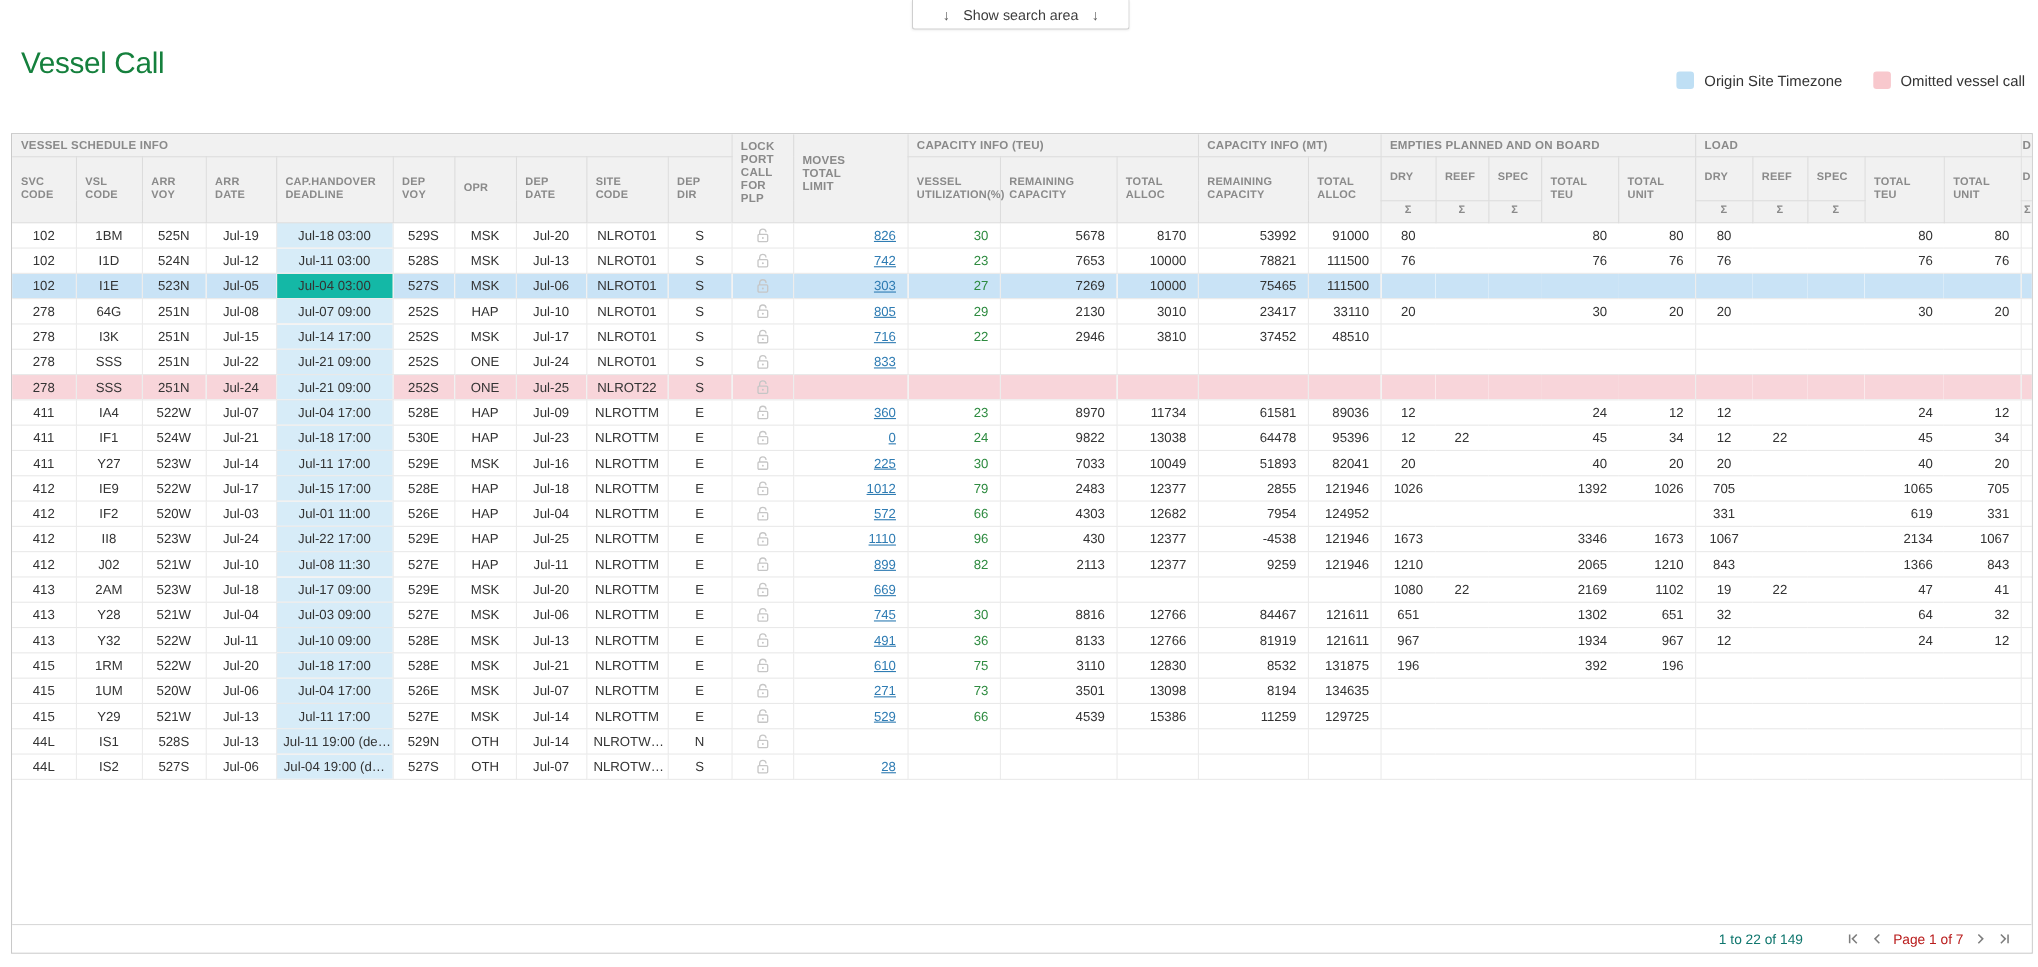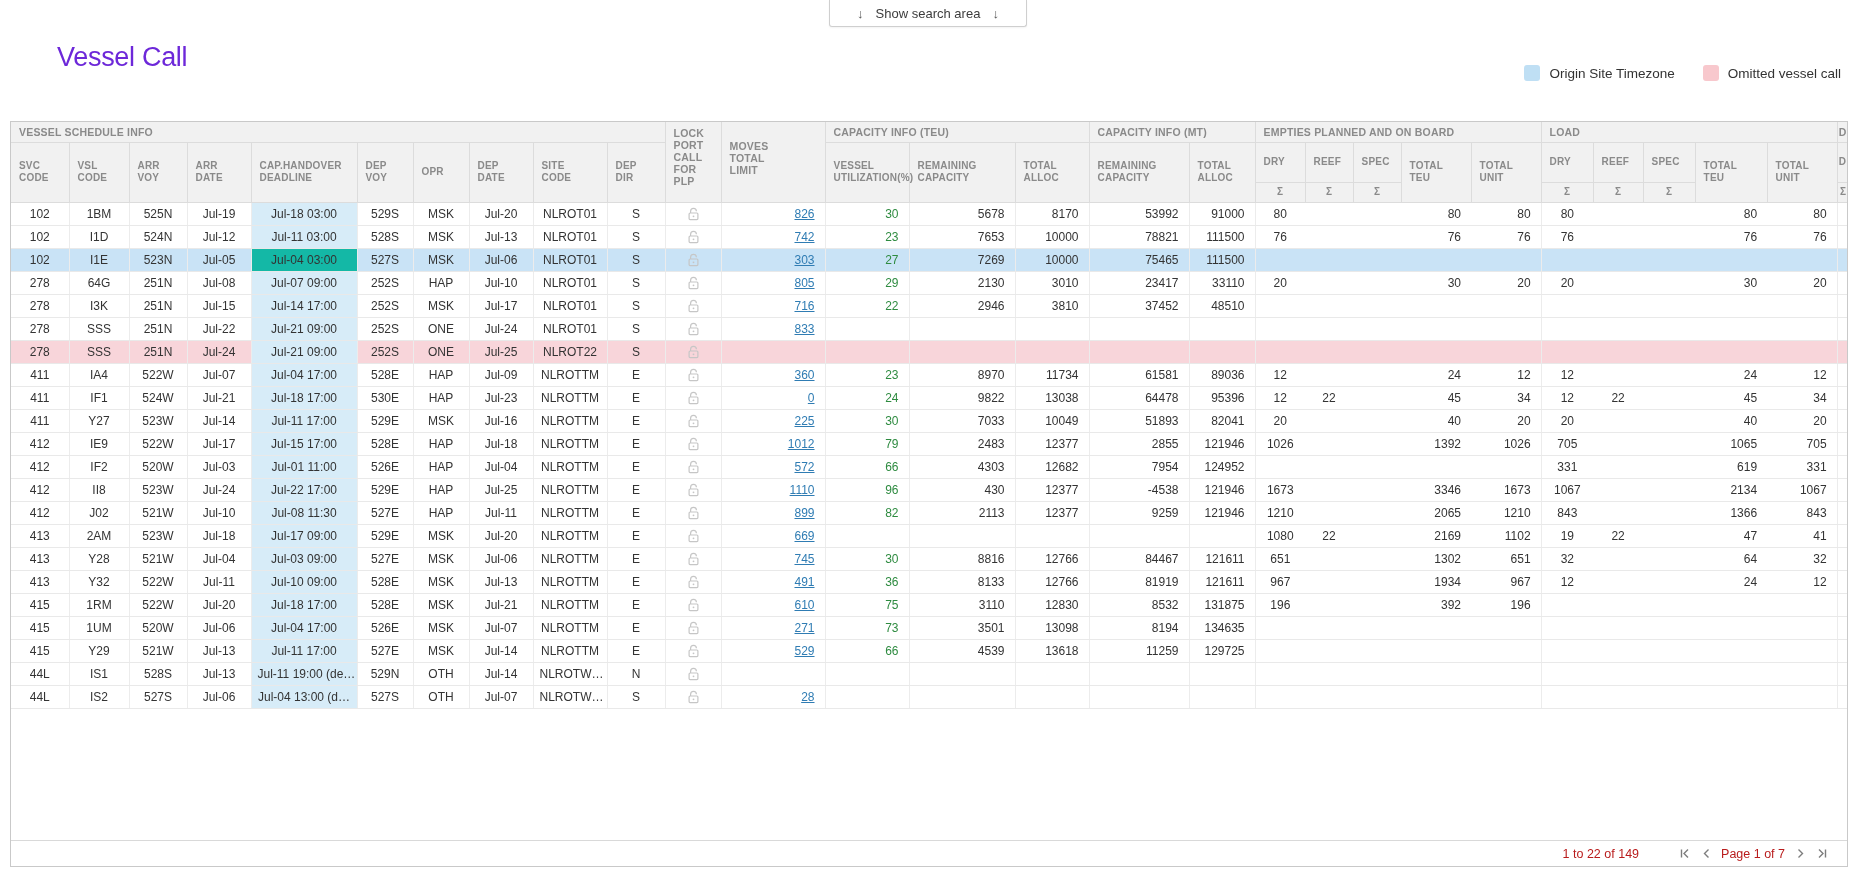--- a/index.html
+++ b/index.html
@@ -14,21 +14,21 @@
   }
   
   .search-btn{
     position:absolute;top:0;left:829px;width:198px;height:27px;
     background:#fff;border:1px solid #cfcfcf;border-top:none;border-radius:0 0 3px 3px;
     display:flex;align-items:center;justify-content:center;gap:12px;
     font-size:13px;color:#3c3c3c;cursor:pointer;box-shadow:0 1px 2px rgba(0,0,0,.05);
   }
   .search-btn .arr{font-size:13px;color:#555;}
   
-  .page-title{position:absolute;top:42px;left:19px;font-size:27px;font-weight:400;color:#6d28d9;letter-spacing:-.3px;margin-left:38px;}
+  .page-title{position:absolute;top:42px;left:19px;font-size:27px;font-weight:400;color:#15803d;letter-spacing:-.3px;}
   
   .legend{position:absolute;top:49px;right:12px;display:flex;gap:28px;align-items:center;margin-top:16px;}
   .legend-item{display:flex;align-items:center;font-size:13.5px;color:#333;}
   .legend-item .sw{width:16px;height:16px;border-radius:3px;margin-right:9px;}
   
   .grid{
     position:absolute;left:10px;top:121px;width:1838px;height:746px;
     border:1px solid #c9c9c9;background:#fff;overflow:hidden;
   }
   table{border-collapse:collapse;table-layout:fixed;width:1836px;}
@@ -60,21 +60,21 @@
   a.moves-link{color:var(--link);text-decoration:underline;cursor:pointer;}
   td.util{color:var(--green);}
   td.lockcell{text-align:center;padding:0;}
   td.lockcell svg{vertical-align:middle;cursor:pointer;}
   
   .grid-footer{
     position:absolute;bottom:0;left:0;right:0;height:26px;border-top:1px solid #d9d9d9;
     background:#fff;display:flex;align-items:center;justify-content:flex-end;
     font-size:12.5px;color:#8f8f8f;padding-right:14px;
   }
-  .grid-footer .range{margin-right:34px;color:#b91c1c;}
+  .grid-footer .range{margin-right:34px;color:#0f766e;}
   .pg-btn{display:inline-flex;align-items:center;justify-content:center;width:22px;height:20px;cursor:pointer;}
   .pg-label{color:#b91c1c;margin:0 4px;}
 </style>
 </head>
 <body>
 
 <div class="search-btn">
   <span class="arr">↓</span>
   <span>Show search area</span>
   <span class="arr">↓</span>
@@ -857,21 +857,21 @@
           <td class="c">NLROTTM</td>
           <td class="c">E</td>
           <td class="lockcell"><svg width="13" height="14" viewBox="0 0 13 14">
               <path d="M3.6 6V4.2a2.9 2.9 0 0 1 5.8 0" fill="none" stroke="#c6c6c6" stroke-width="1.2"></path>
               <rect x="2.1" y="6" width="8.8" height="6.6" rx="1" fill="none" stroke="#c6c6c6" stroke-width="1.2"></rect>
               <circle cx="6.5" cy="9.3" r="0.9" fill="#c6c6c6"></circle>
             </svg></td>
           <td class="r"><a class="moves-link">529</a></td>
           <td class="r util">66</td>
           <td class="r">4539</td>
-          <td class="r">13618</td>
+          <td class="r">15386</td>
           <td class="r">11259</td>
           <td class="r">129725</td>
           <td class="c nb"></td>
           <td class="c nb"></td>
           <td class="c nb"></td>
           <td class="r nb"></td>
           <td class="r"></td>
           <td class="c nb"></td>
           <td class="c nb"></td>
           <td class="c nb"></td>
@@ -911,21 +911,21 @@
           <td class="c nb"></td>
           <td class="r nb"></td>
           <td class="r"></td>
           <td></td>
         </tr>
         <tr>
           <td class="c">44L</td>
           <td class="c">IS2</td>
           <td class="c">527S</td>
           <td class="c">Jul-06</td>
-          <td class="c handover">Jul-04 13:00 (d…</td>
+          <td class="c handover">Jul-04 19:00 (d…</td>
           <td class="c">527S</td>
           <td class="c">OTH</td>
           <td class="c">Jul-07</td>
           <td class="c">NLROTW…</td>
           <td class="c">S</td>
           <td class="lockcell"><svg width="13" height="14" viewBox="0 0 13 14">
               <path d="M3.6 6V4.2a2.9 2.9 0 0 1 5.8 0" fill="none" stroke="#c6c6c6" stroke-width="1.2"></path>
               <rect x="2.1" y="6" width="8.8" height="6.6" rx="1" fill="none" stroke="#c6c6c6" stroke-width="1.2"></rect>
               <circle cx="6.5" cy="9.3" r="0.9" fill="#c6c6c6"></circle>
             </svg></td>

